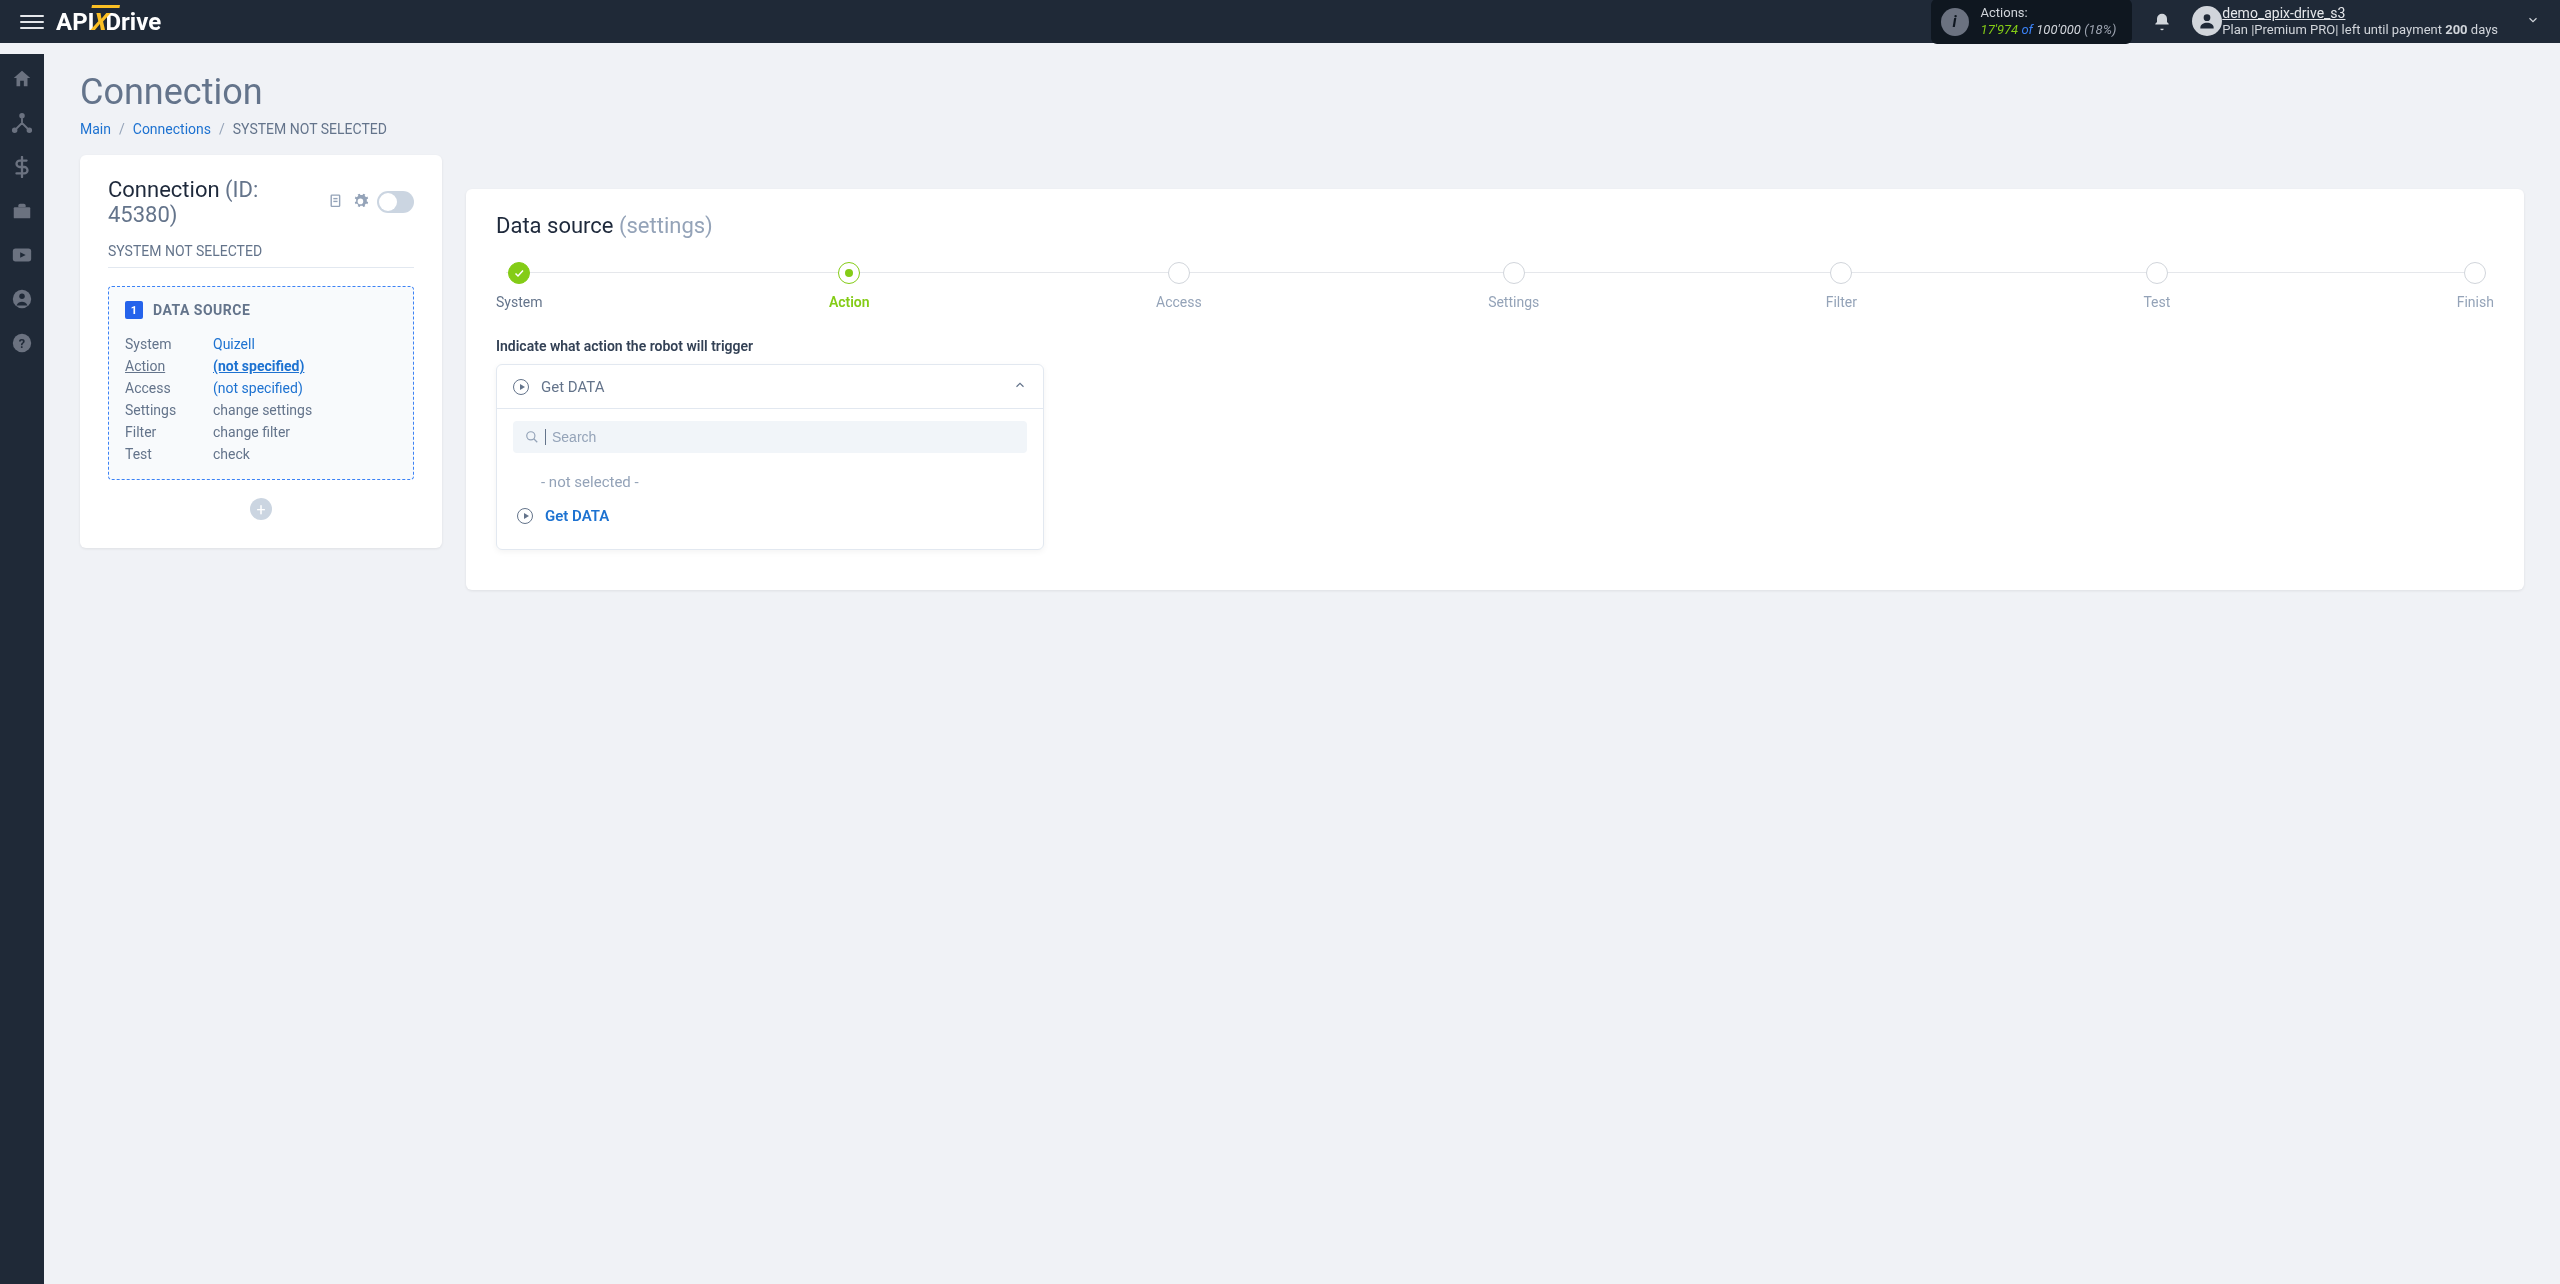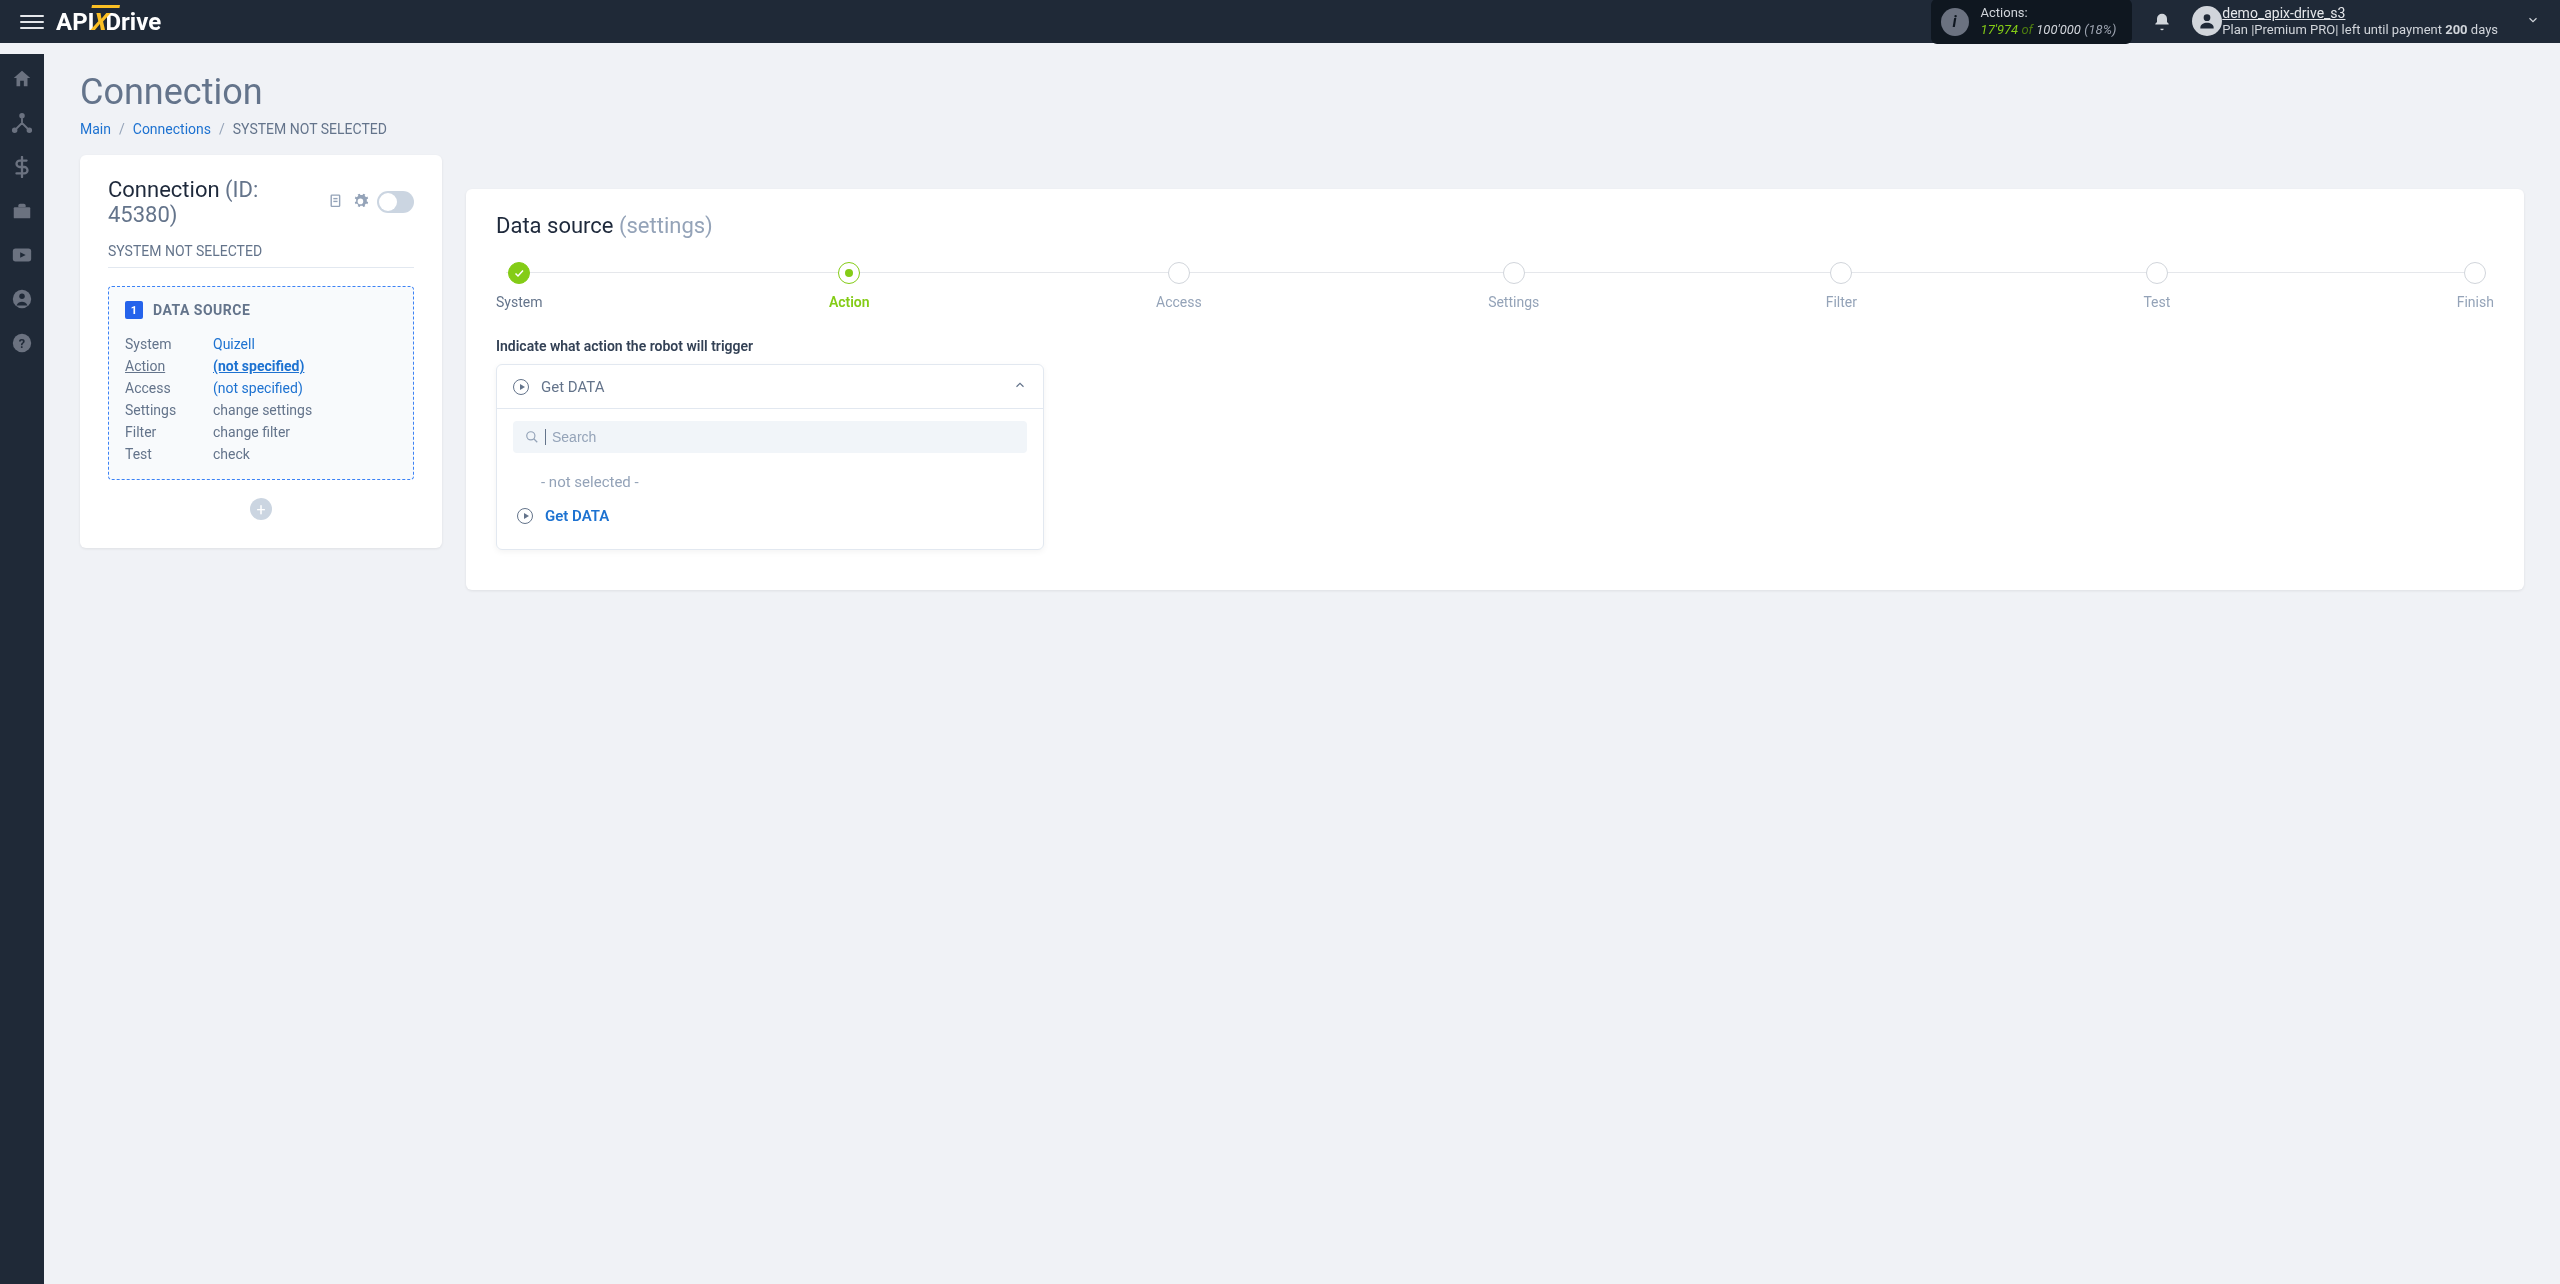--- a/index.html
+++ b/index.html
@@ -13,21 +13,21 @@
     .logo-api { color: #fff; }
     .logo-x { color: #fbbf24; font-style: italic; font-weight: 800; transform: skewX(-10deg); margin: 0 -2px; position: relative; }
     .logo-x::before { content: ''; position: absolute; top: -3px; left: -4px; width: 28px; height: 3px; background: #fbbf24; }
     .logo-drive { color: #fff; }
     .header-right { margin-left: auto; display: flex; align-items: center; gap: 20px; }
     .actions-box { background: #0f1720; border-radius: 6px; padding: 6px 16px 6px 10px; display: flex; align-items: center; gap: 12px; }
     .info-icon { width: 28px; height: 28px; background: #6b7280; border-radius: 50%; display: flex; align-items: center; justify-content: center; color: #0f1720; font-weight: bold; font-style: italic; font-size: 16px; }
     .actions-text { font-size: 13px; line-height: 1.3; }
     .actions-label { color: #d1d5db; }
     .actions-count { color: #84cc16; font-style: italic; }
-    .actions-of { color: #4d7c0f; font-style: italic; }
+    .actions-of { color: #3b82f6; font-style: italic; }
     .actions-total { color: #d1d5db; font-style: italic; }
     .actions-pct { color: #9ca3af; font-style: italic; }
     .bell-icon { width: 20px; height: 20px; cursor: pointer; }
     .user-block { display: flex; align-items: center; cursor: pointer; }
     .user-avatar { width: 30px; height: 30px; background: #d1d5db; border-radius: 50%; display: flex; align-items: center; justify-content: center; }
     .user-text { font-size: 14px; color: #e5e7eb; line-height: 1.3; }
     .user-name { text-decoration: underline; }
     .user-plan { font-size: 13px; color: #d1d5db; }
     .user-plan b { font-weight: 700; }
     .chevron-down { margin-left: 28px; }

